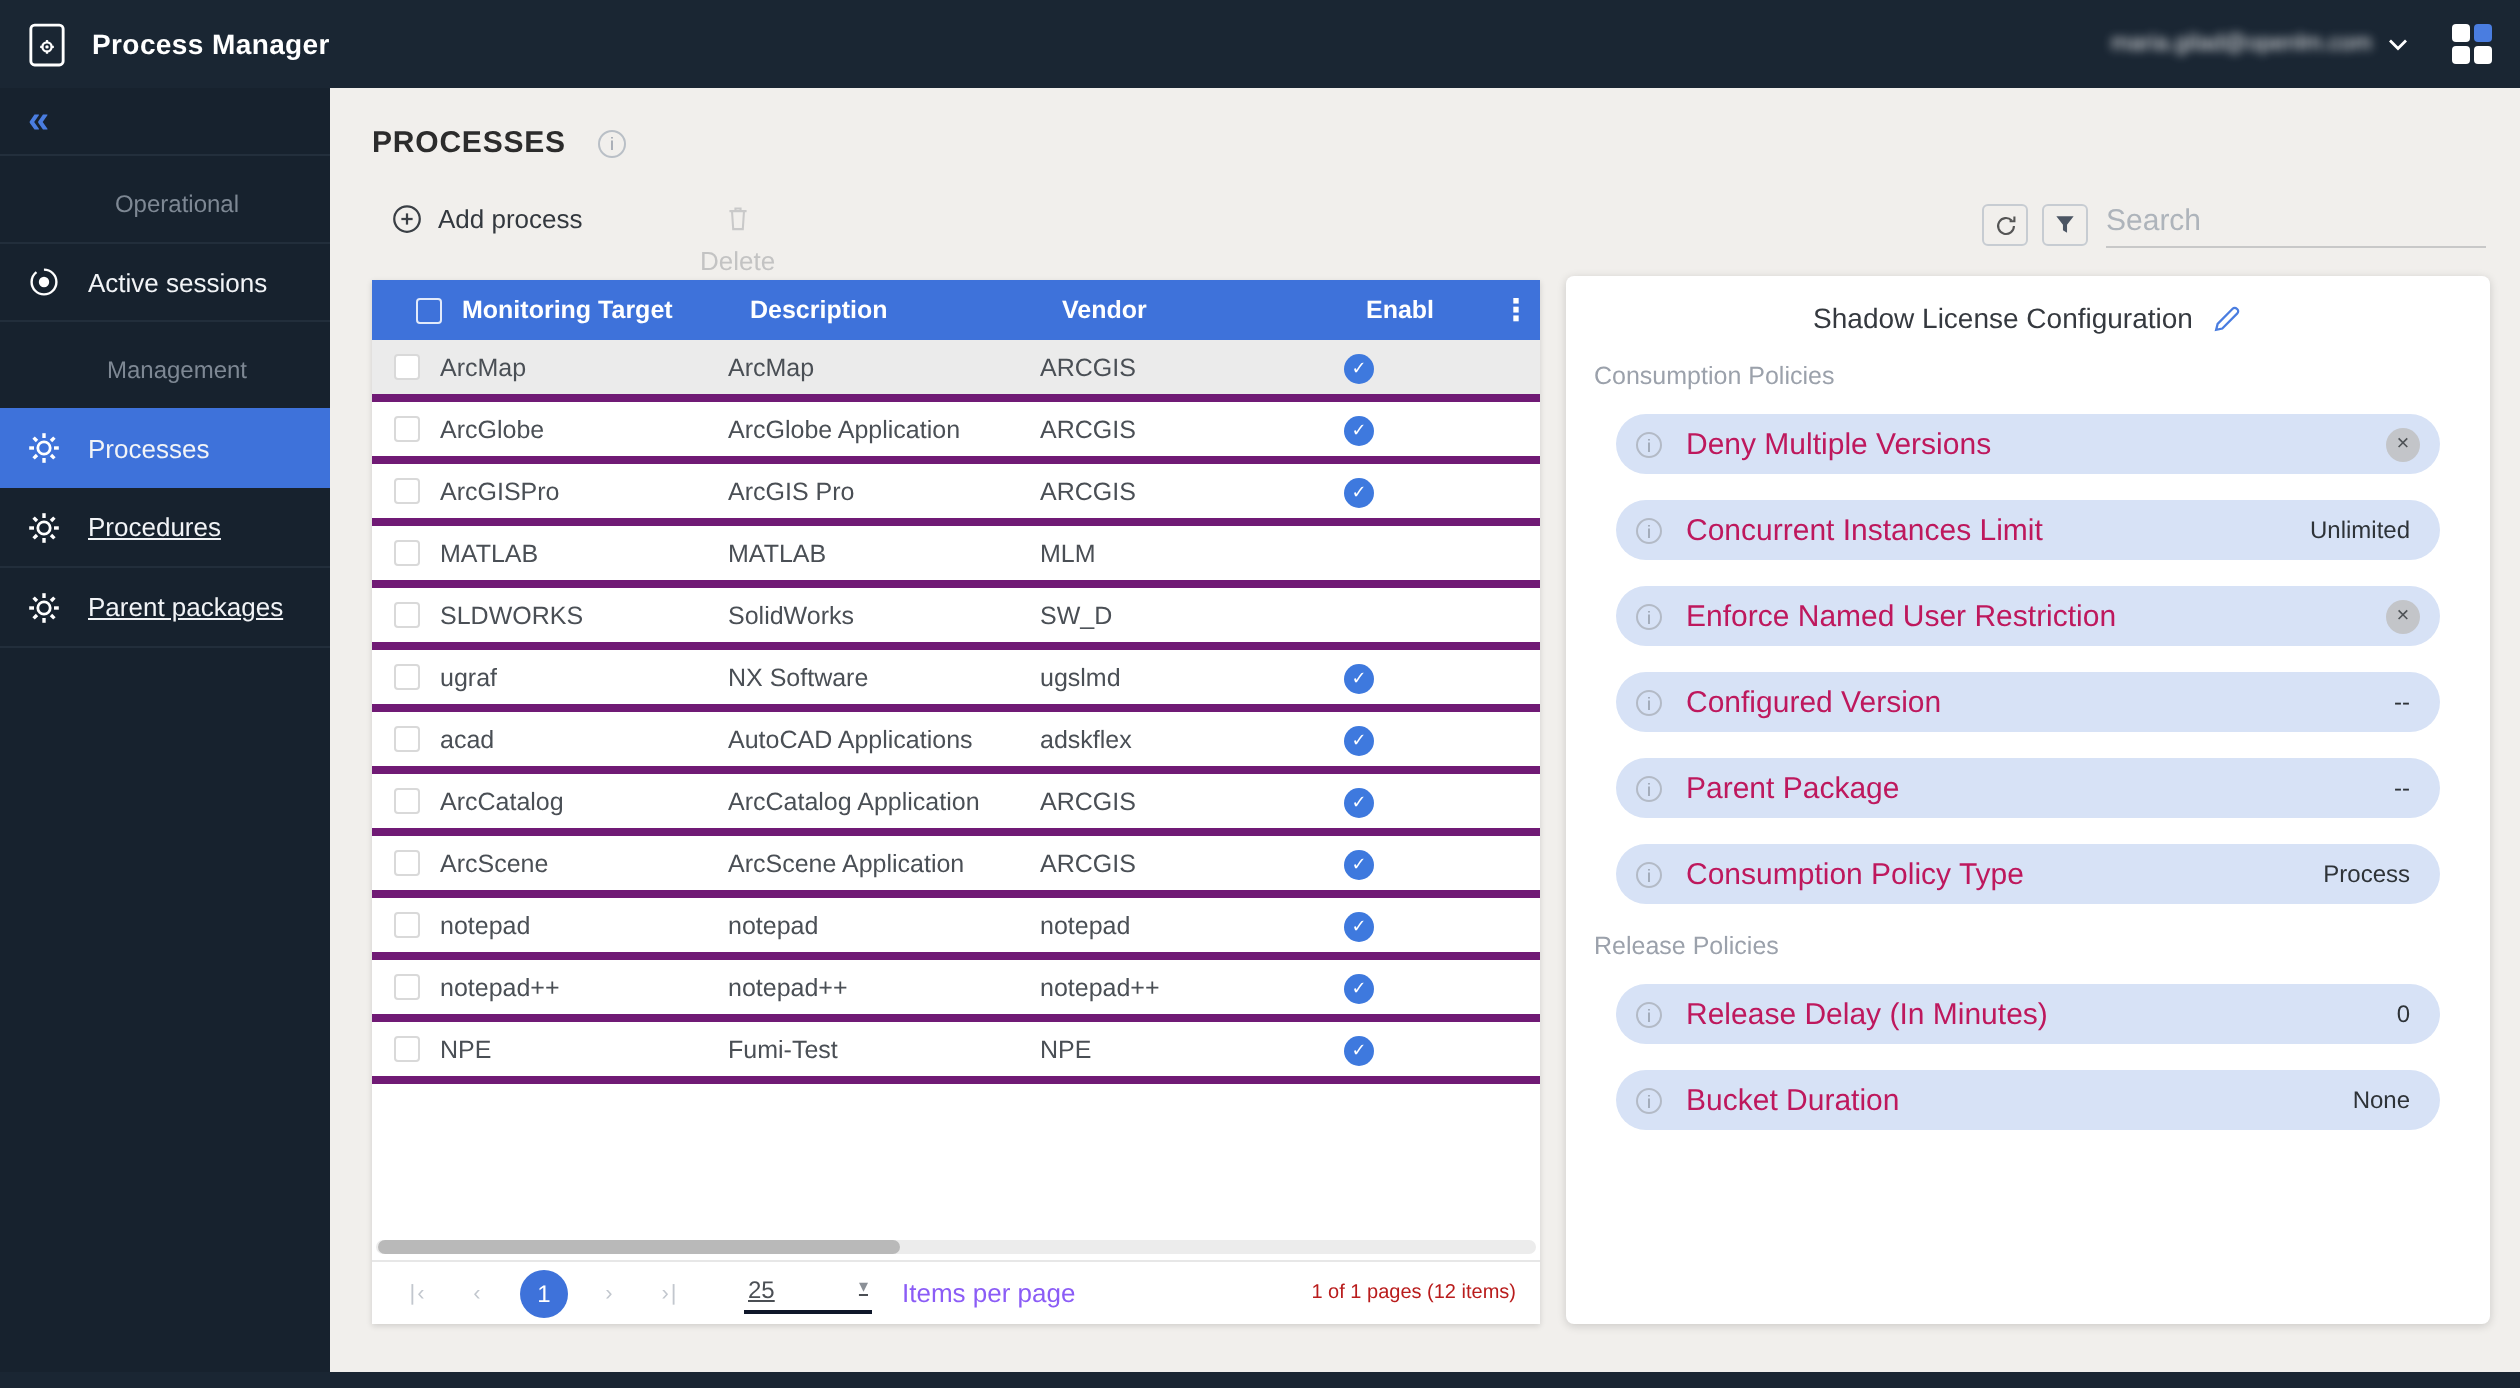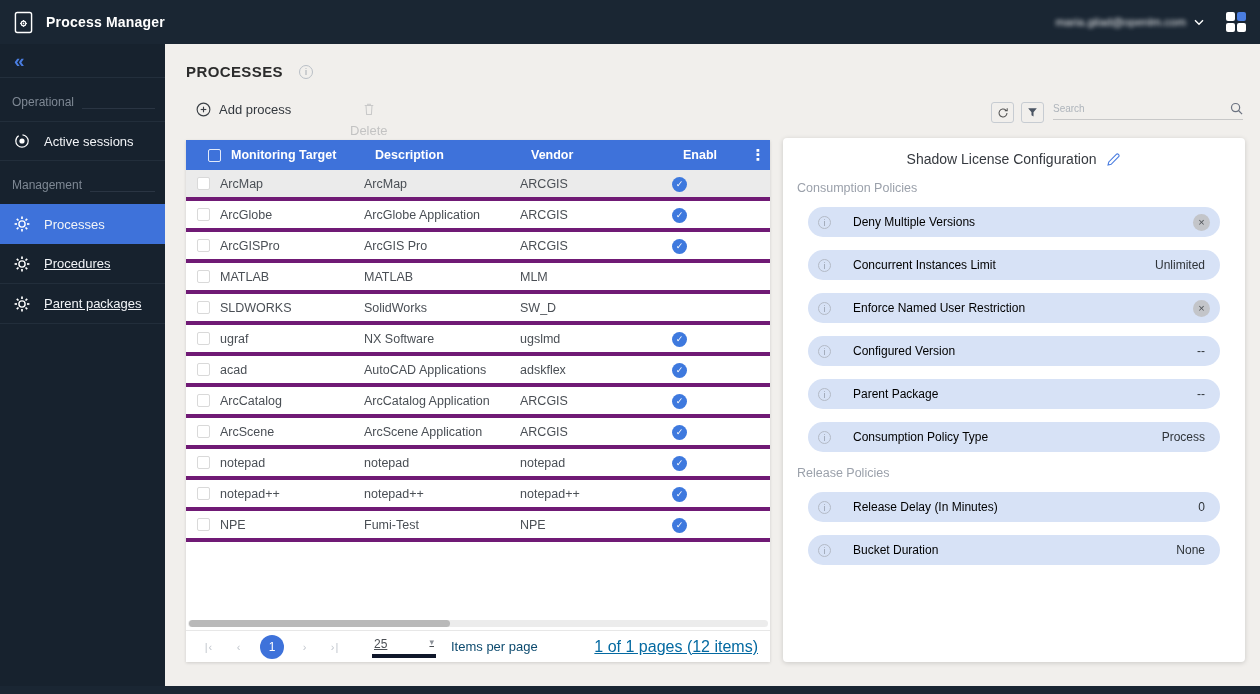--- a/index.html
+++ b/index.html
@@ -18,21 +18,21 @@
   .apps-grid span { border-radius:2px; background:#fff; }
   .apps-grid span.accent { background:var(--accent,#4a7de0); }
 
   
   .bottom-strip { position:absolute; left:0; bottom:0; width:1260px; height:8px; background:var(--dark,#1a2633); }
 
   
   .sidebar { position:absolute; left:0; top:44px; width:165px; height:642px; background:var(--sidebar,#17222e); color:#fff; }
   .collapse-row { height:34px; display:flex; align-items:center; padding-left:14px; border-bottom:1px solid #232f3c; }
   .collapse-row .collapse { color:var(--accent,#4a7de0); font-size:19px; font-weight:700; cursor:pointer; line-height:1; }
-  .section-label { display:flex; align-items:flex-end; color:#7e8894; font-size:12px; padding:0 0 0 12px; margin-top:17px; margin-bottom:12px; }
+  .section-label { display:flex; align-items:center; color:#7e8894; font-size:12px; padding:0 0 0 12px; margin-top:17px; margin-bottom:12px;flex-direction:column; }
   .section-label .lbl { white-space:nowrap; }
   .section-label .line { flex:1; height:1px; background:#2a3543; margin-left:8px; margin-right:10px; }
   .nav-item { height:40px; display:flex; align-items:center; padding-left:14px; font-size:13px; color:#f2f4f7;
               border-top:1px solid #222e3b; border-bottom:1px solid #222e3b; cursor:pointer; }
   .nav-item + .nav-item { border-top:none;text-decoration:underline; }
   .nav-item .nav-icon { width:16px; height:16px; margin-right:14px; display:flex; align-items:center; justify-content:center; }
   .nav-item.selected { background:var(--blue,#3c6edd); border-color:transparent; }
 
   
   .main { position:absolute; left:165px; top:44px; width:1095px; height:642px; }
@@ -44,21 +44,21 @@
 
   .toolbar { position:absolute; left:0; top:58px; width:1095px; height:24px; }
   .btn-add { position:absolute; left:31px; top:0; display:flex; align-items:flex-end; gap:8px; font-size:13px; color:#33383e; cursor:pointer; }
   .btn-delete { position:absolute; left:185px; top:0; display:flex; align-items:center; gap:7px; font-size:13px; color:#c3c3c3; cursor:default;flex-direction:column; }
   .icon-btn { position:absolute; top:0; width:23px; height:21px; border:1px solid #c7ccd2; border-radius:3px;
               display:flex; align-items:center; justify-content:center; cursor:pointer; background:transparent; }
   .icon-btn.refresh { left:826px; }
   .icon-btn.filter { left:856px; }
   .search-wrap { position:absolute; left:888px; top:0; width:190px; border-bottom:1px solid #c8c8c8;
                  display:flex; align-items:center; padding-bottom:4px; }
-  .search-wrap input { border:none; outline:none; background:transparent; flex:1; font-size:10px; color:#444;
+  .search-wrap input { border:none; outline:none; background:transparent; flex:1; font-size:15px; color:#444;
                        font-family:"Liberation Sans",sans-serif; }
   .search-wrap input::placeholder { color:#aeb4bb; }
 
   
   .table-card { position:absolute; left:21px; top:96px; width:584px; height:522px; background:#fff;
                 box-shadow:0 1px 3px rgba(0,0,0,.14); }
   .thead { height:30px; background:var(--blue,#3e72da); display:flex; align-items:center; position:relative; color:#fff;padding-left:11px; }
   .thead .th { font-size:12.5px; font-weight:700; }
   .cb-col { width:34px; display:flex; justify-content:center; }
   .checkbox { width:13px; height:13px; border:1.5px solid #d9d9d9; border-radius:2px; background:#fff; cursor:pointer; }
@@ -75,37 +75,37 @@
   .hscroll { position:absolute; left:2px; right:2px; top:480px; height:7px; background:#ececec; border-radius:4px; }
   .hscroll .thumb { position:absolute; left:1px; top:0; height:7px; width:45%; background:#b9b9b9; border-radius:4px; cursor:pointer; }
 
   .pager { position:absolute; left:0; right:0; bottom:0; height:32px; border-top:1px solid #e7e7e7;
            display:flex; align-items:center; font-size:12px; color:#555; }
   .pg-nav { color:#c2c7ce; font-size:11px; cursor:pointer; width:30px; text-align:center; letter-spacing:1px; }
   .pg-first { margin-left:8px; }
   .pg-current { width:24px; height:24px; border-radius:50%; background:var(--blue,#3e72da); color:#fff; font-size:12px;
                 display:flex; align-items:center; justify-content:center; margin:0 6px; cursor:pointer; }
   .pg-size { display:flex; align-items:flex-start; justify-content:space-between; width:64px; margin-left:22px;
-             border-bottom:4px solid #0f172a; padding:2px 2px 3px 2px; cursor:pointer; color:#4b4f54;text-decoration:underline; }
+             border-bottom:2px solid #0f172a; padding:2px 2px 3px 2px; cursor:pointer; color:#4b4f54;text-decoration:underline; }
   .pg-size .caret { color:#8b9097; font-size:9px; }
-  .pg-size-label { margin-left:15px; font-size:13px; color:#0c4a6e; }
-  .pg-summary { margin-left:auto; margin-right:12px; font-size:16px; color:#0369a1;text-decoration:underline; }
+  .pg-size-label { margin-left:15px; font-size:13px; color:#8b5cf6; }
+  .pg-summary { margin-left:auto; margin-right:12px; font-size:10px; color:#b91c1c; }
 
   
   .panel-card { position:absolute; left:618px; top:94px; width:462px; height:524px; background:#fff; border-radius:4px;
                 box-shadow:0 1px 5px rgba(0,0,0,.16); overflow:hidden; }
   .panel-title-row { display:flex; align-items:center; justify-content:center; gap:10px; margin-top:13px; }
   .panel-title { font-size:14px; color:#35393f; }
   .edit-icon { cursor:pointer; display:flex; align-items:center; }
   .panel-section-label { font-size:12.5px; color:#9ba1ab; margin:14px 0 12px 14px; }
   .panel-section-label.second { }
   .pill-list { display:flex; flex-direction:column; gap:13px; padding:0 25px; }
   .pill { height:30px; border-radius:15px; background:#d7e2f6; display:flex; align-items:center; padding:0 10px 0 10px; cursor:pointer; }
   .pill .info-circle { width:13px; height:13px; line-height:12px; border-color:#b3bac6; color:#98a0ad; flex:none; }
-  .pill-label { font-size:12px; color:#000000; margin-left:22px; flex:1; }
+  .pill-label { font-size:15px; color:#be185d; margin-left:12px; flex:1; }
   .pill-value { font-size:12px; color:#2e3338; margin-right:5px; }
   .x-badge { width:17px; height:17px; border-radius:50%; background:#c3c5c9; color:#4e5256; font-size:11px;
              line-height:16px; text-align:center; }
 </style>
 </head>
 <body>
 
 <div class="topbar">
   <span class="logo">
     <svg width="19" height="23" viewBox="0 0 20 24">

